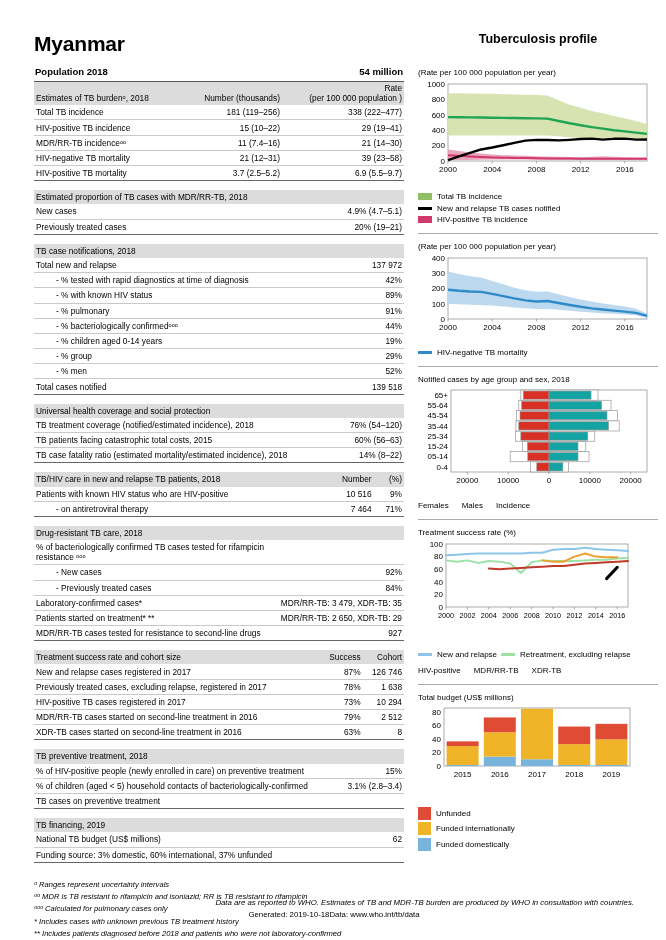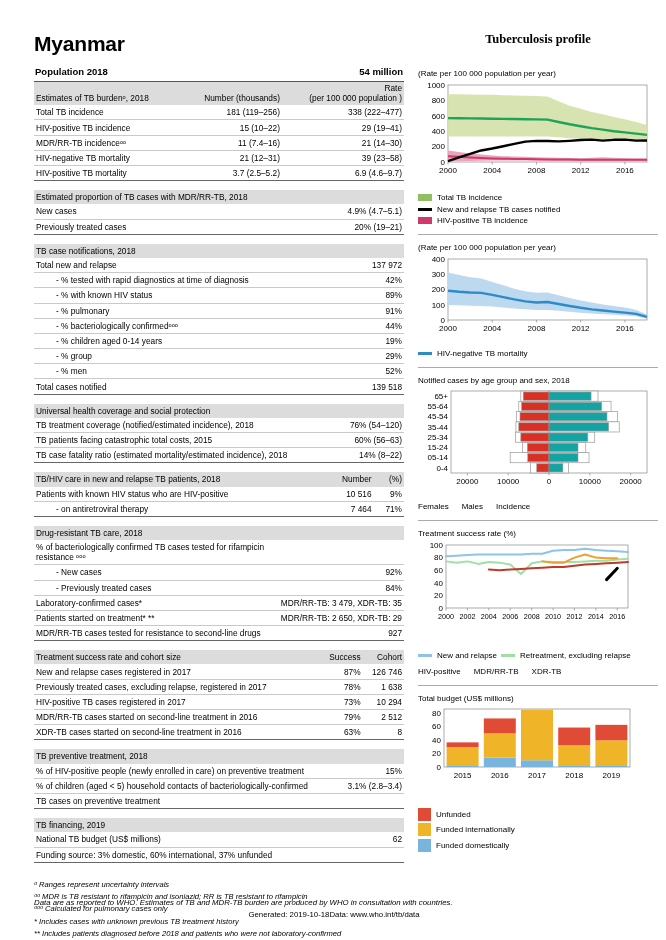--- a/index.html
+++ b/index.html
@@ -25,39 +25,39 @@
   .num{text-align:right;white-space:nowrap;}
   .ital{}
   .indent1{padding-left:22px !important;}
   .hdr-cell{font-size:8.3px;text-align:right;line-height:1.15;}
   .gray-head-top{border-top:1.3px solid #555;}
 
   .footnotes{font-size:7.6px;font-style:italic;line-height:1.62;margin-top:16px;}
 
   
   .right-col{position:absolute;left:418px;top:32px;width:240px;}
-  .profile-title{font-size:12.5px;font-weight:bold;text-align:center;margin:0 0 22px 0;font-family:Liberation Serif, serif;}
+  .profile-title{font-size:12.5px;font-weight:bold;text-align:center;margin:0 0 22px 0;}
   .chart-block{margin-bottom:8px;}
   .chart-caption{font-size:8px;margin:0 0 2px 0;}
   .legend{font-size:8px;margin-top:3px;}
   .legend-row{display:flex;align-items:center;margin-bottom:2.5px;}
   .legend-row .sw{width:14px;height:7px;margin-right:5px;flex:none;}
   .legend-row .sw.line{height:3px;}
   .legend-row .sw.sq{width:13px;height:13px;margin-right:5px;}
   .legend-inline{display:flex;align-items:center;flex-wrap:wrap;gap:4px;text-align:center;}
   .legend-inline .unit{display:flex;align-items:center;margin-right:9px;}
   .hr-sep{border:0;border-top:0.8px solid #aaa;margin:9px 0 8px 0;}
 
   svg{display:block;}
   .axis-txt{font-family:"Liberation Sans", sans-serif;font-size:8px;fill:#000;}
   .axis-txt-sm{font-family:"Liberation Sans", sans-serif;font-size:7.2px;fill:#000;}
 
   
   .footer{position:absolute;left:34px;top:898px;width:600px;font-size:7.8px;}
-  .footer .l1{font-style:italic;margin-bottom:3px;}
+  .footer .l1{font-style:italic;margin-bottom:3px;text-align:right;}
   .footer .l2{display:flex;justify-content:center;}
 </style>
 </head>
 <body>
 
 <div class="page">
 
   <div class="left-col">
 
     <div class="country-title">Myanmar</div>
@@ -90,21 +90,21 @@
             <td class="num">21  (14–30)</td>
           </tr>
           <tr class="rowline">
             <td>HIV-negative TB mortality</td>
             <td class="num">21  (12–31)</td>
             <td class="num">39  (23–58)</td>
           </tr>
           <tr class="botline">
             <td>HIV-positive TB mortality</td>
             <td class="num">3.7  (2.5–5.2)</td>
-            <td class="num">6.9  (4.6–9.7)</td>
+            <td class="num">6.9  (5.5–9.7)</td>
           </tr>
         </tbody>
     </table>
 
     <table class="t">
       <tbody id="mdr-body">
           <tr class="sec-head">
             <td colspan="2">Estimated proportion of TB cases with MDR/RR-TB, 2018</td>
           </tr>
           <tr class="rowline">

